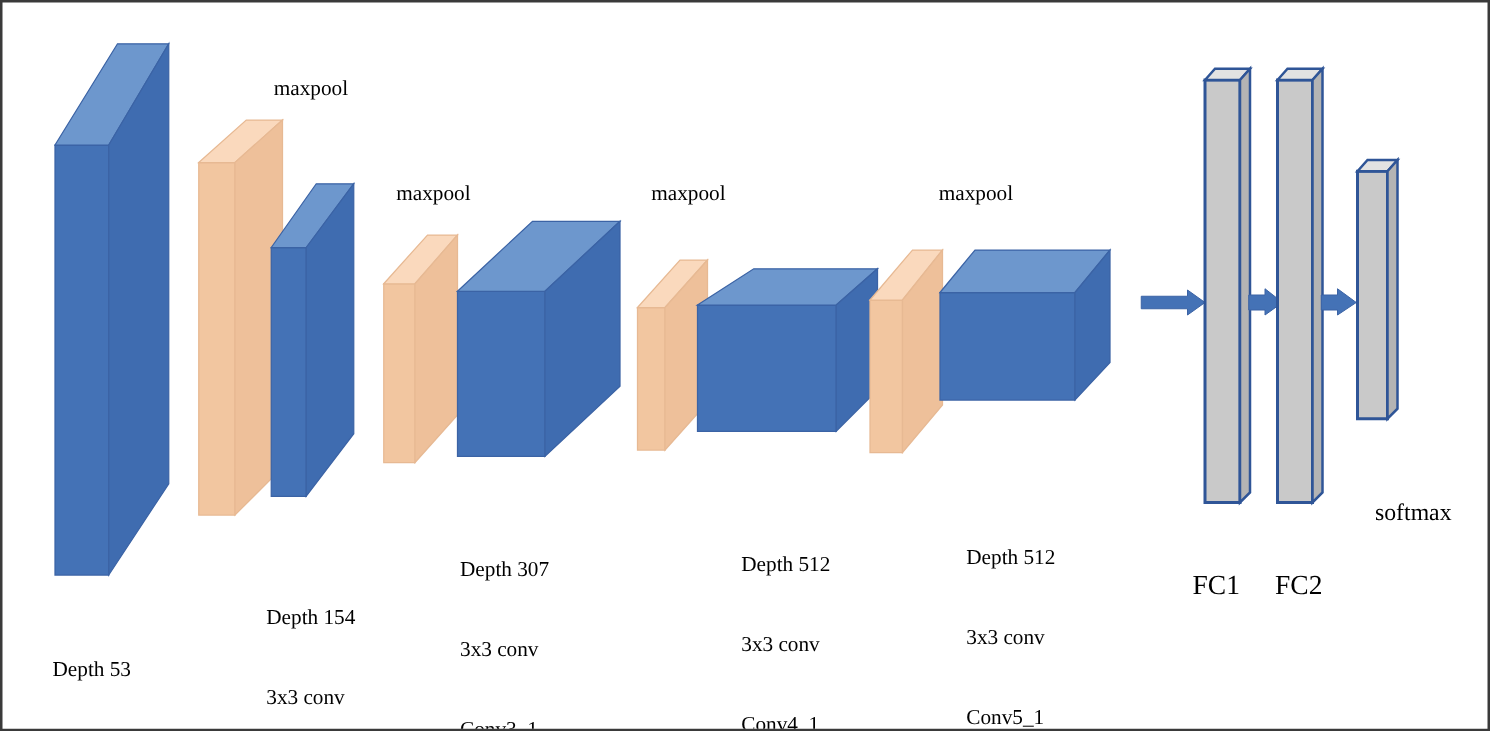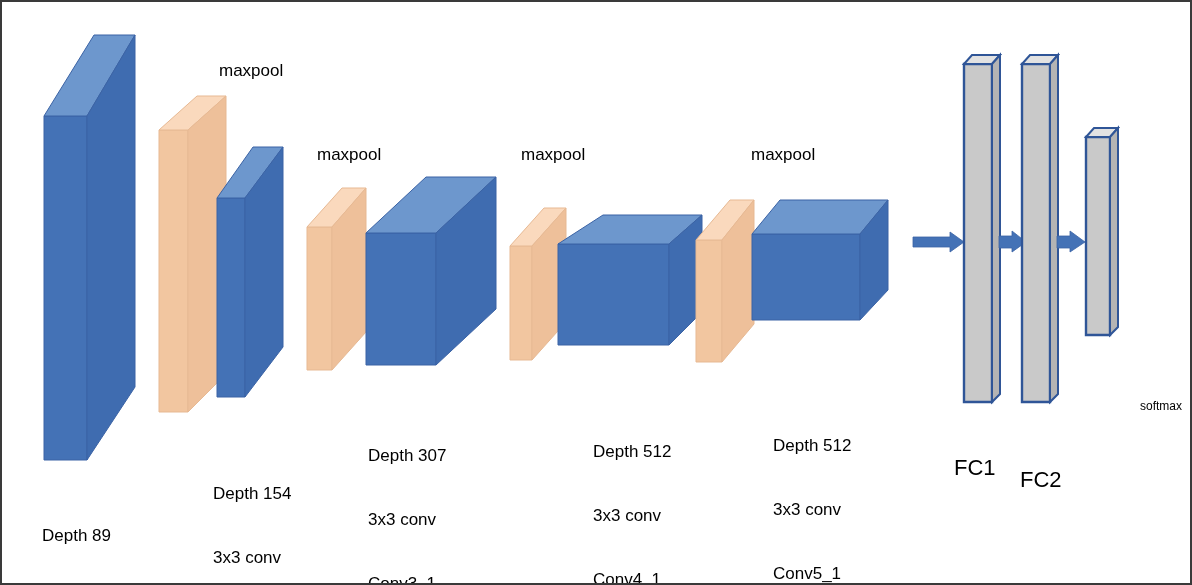--- a/index.html
+++ b/index.html
@@ -23,30 +23,30 @@
   #figure-svg {
     position: absolute;
     left: 0;
     top: 0;
     width: 1192px;
     height: 585px;
     display: block;
   }
   .lbl {
     position: absolute;
-    font-family: Liberation Sans, sans-serif;
+    font-family: Liberation Serif, serif;
     color: #000000;
     white-space: pre;
     line-height: 1.26;
     font-size: 17px;
   }
   .lbl-maxpool { font-size: 17px; }
   .lbl-stack { font-size: 17px; }
   .lbl-fc { font-size: 22px; }
-  .lbl-softmax { font-size: 12px; margin-left: 40px; }
+  .lbl-softmax { font-size: 19px; }
 </style>
 </head>
 <body>
 
 <div id="diagram-root">
 
   <svg id="figure-svg" viewBox="0 0 1192 585" aria-hidden="true">
 
     <g>
       <polygon points="42,114 93,62 133,33 133,385 93,445 42,458" fill="none" stroke="none"></polygon>
@@ -137,21 +137,21 @@
     </g>
 
   </svg>
 
   <div class="lbl lbl-maxpool" style="left:217px; top:58px;">maxpool</div>
   <div class="lbl lbl-maxpool" style="left:315px; top:142px;">maxpool</div>
   <div class="lbl lbl-maxpool" style="left:519px; top:142px;">maxpool</div>
   <div class="lbl lbl-maxpool" style="left:749px; top:142px;">maxpool</div>
 
   <div class="lbl lbl-stack" style="left:40px; top:480px;">
-    <div>Depth 89</div>
+    <div>Depth 53</div>
     
     
     
   </div>
 
   <div class="lbl lbl-stack" style="left:211px; top:438px;">
     <div>Depth 154</div>
     <div>3x3 conv</div>
     
     
@@ -178,17 +178,17 @@
   <div class="lbl lbl-stack" style="left:771px; top:390px;">
     <div>Depth 512</div>
     <div>3x3 conv</div>
     <div>Conv5_1</div>
     
     
     
   </div>
 
   <div class="lbl lbl-fc" style="left:952px; top:452px;">FC1</div>
-  <div class="lbl lbl-fc" style="left:1018px; top:464px;">FC2</div>
+  <div class="lbl lbl-fc" style="left:1018px; top:452px;">FC2</div>
 
   <div class="lbl lbl-softmax" style="left:1098px; top:397px;">softmax</div>
 
 </div>
 
 </body></html>

